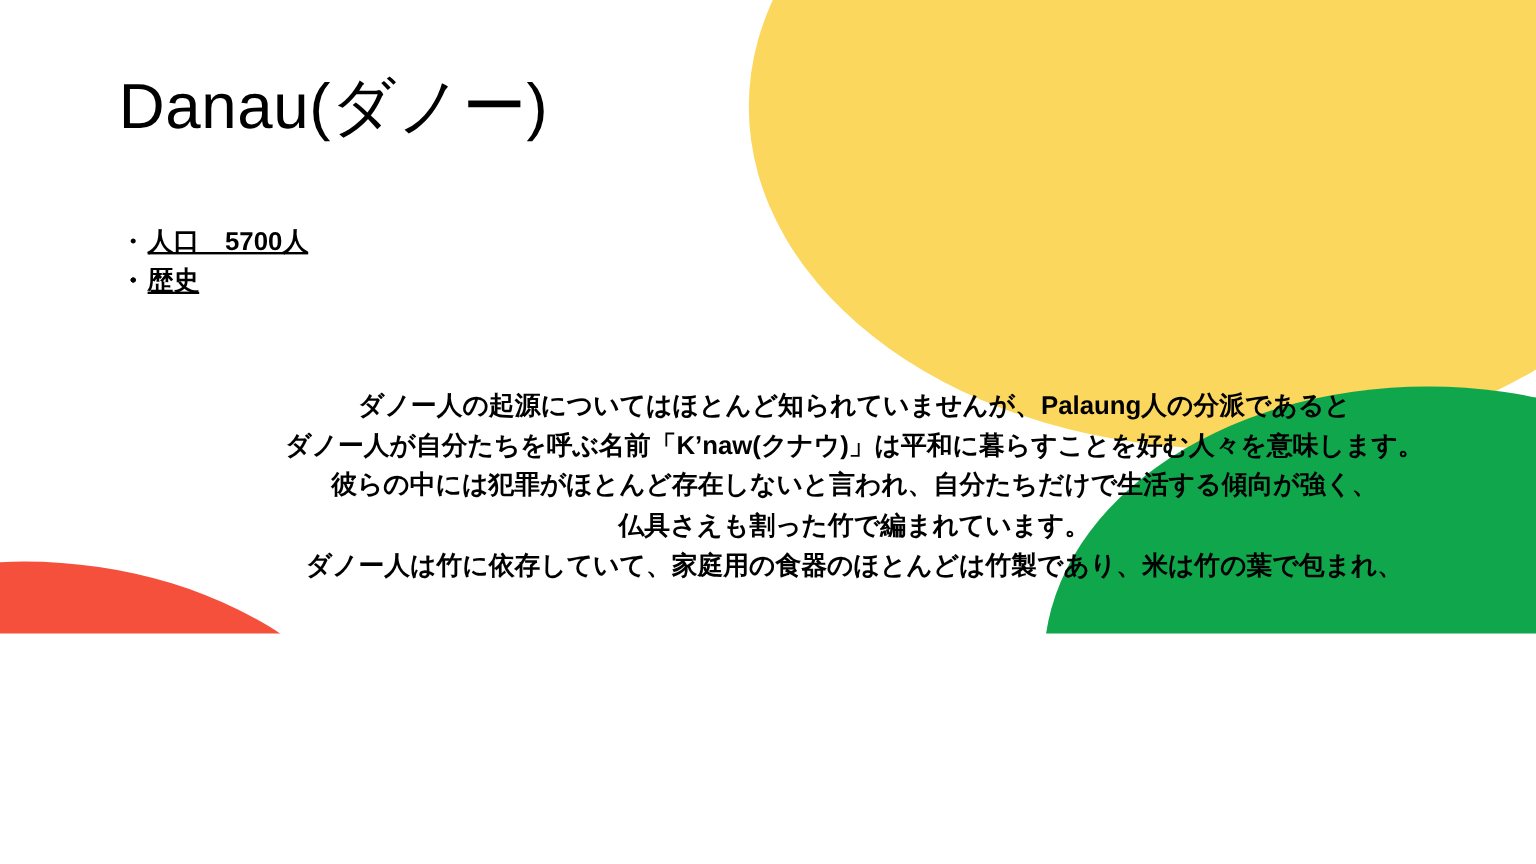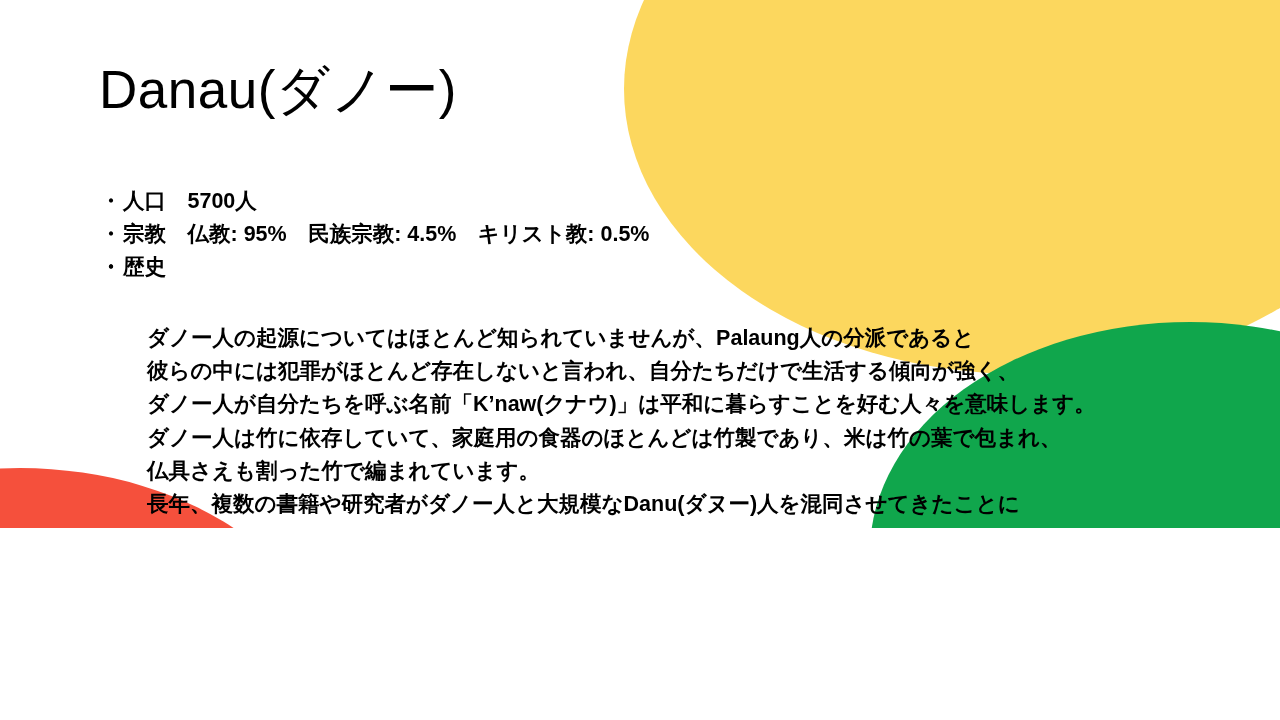--- a/index.html
+++ b/index.html
@@ -91,27 +91,29 @@
   .bullet-dot {
     position: absolute;
     left: 3px;
     top: 0;
     font-size: 21.5px;
     line-height: 33.2px;
     color: #000000;
   }
   .bullet-label {
     white-space: pre;
+    text-decoration: underline;
   }
 
   #history-body {
     position: absolute;
     left: 147px;
     top: 322px;
     width: 1130px;
+    text-align: center;
   }
   .body-line {
     font-size: 21.5px;
     font-weight: bold;
     color: #000000;
     line-height: 33.2px;
     white-space: nowrap;
   }
 </style>
 </head>
@@ -127,34 +129,32 @@
 
     <div id="page-title">Danau(ダノー)</div>
 
     <ul id="bullet-list">
       <li class="bullet-item">
         <span class="bullet-dot">・</span>
         <span class="bullet-label">人口　5700人</span>
       </li>
       <li class="bullet-item">
         <span class="bullet-dot">・</span>
-        <span class="bullet-label">宗教　仏教: 95%　民族宗教: 4.5%　キリスト教: 0.5%</span>
       </li>
       <li class="bullet-item">
         <span class="bullet-dot">・</span>
       </li>
       <li class="bullet-item">
         <span class="bullet-dot">・</span>
         <span class="bullet-label">歴史</span>
       </li>
     </ul>
 
     <div id="history-body">
       <div class="body-line">ダノー人の起源についてはほとんど知られていませんが、Palaung人の分派であると</div>
+      <div class="body-line">ダノー人が自分たちを呼ぶ名前「K’naw(クナウ)」は平和に暮らすことを好む人々を意味します。</div>
       <div class="body-line">彼らの中には犯罪がほとんど存在しないと言われ、自分たちだけで生活する傾向が強く、</div>
-      <div class="body-line">ダノー人が自分たちを呼ぶ名前「K’naw(クナウ)」は平和に暮らすことを好む人々を意味します。</div>
+      <div class="body-line">仏具さえも割った竹で編まれています。</div>
       <div class="body-line">ダノー人は竹に依存していて、家庭用の食器のほとんどは竹製であり、米は竹の葉で包まれ、</div>
-      <div class="body-line">仏具さえも割った竹で編まれています。</div>
-      <div class="body-line">長年、複数の書籍や研究者がダノー人と大規模なDanu(ダヌー)人を混同させてきたことに</div>
     </div>
 
   </div>
 </div>
 
 </body></html>

